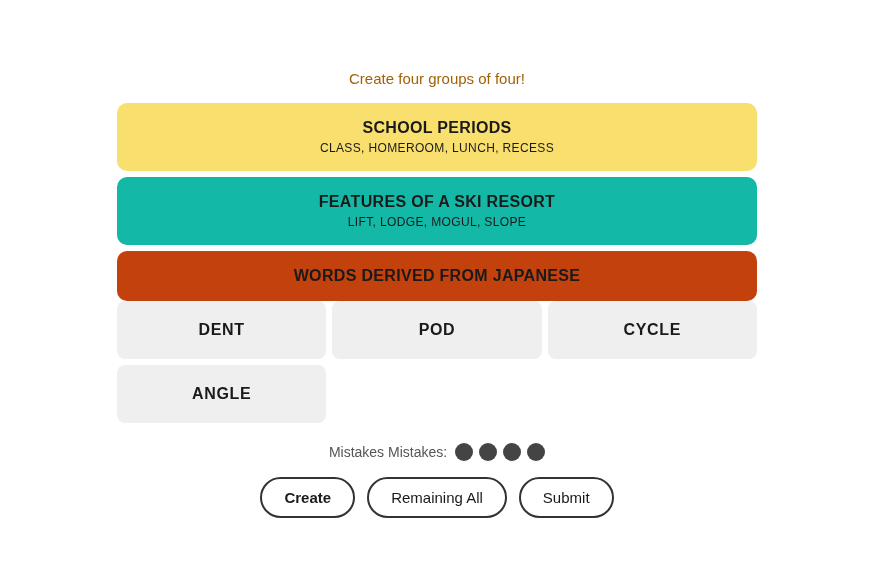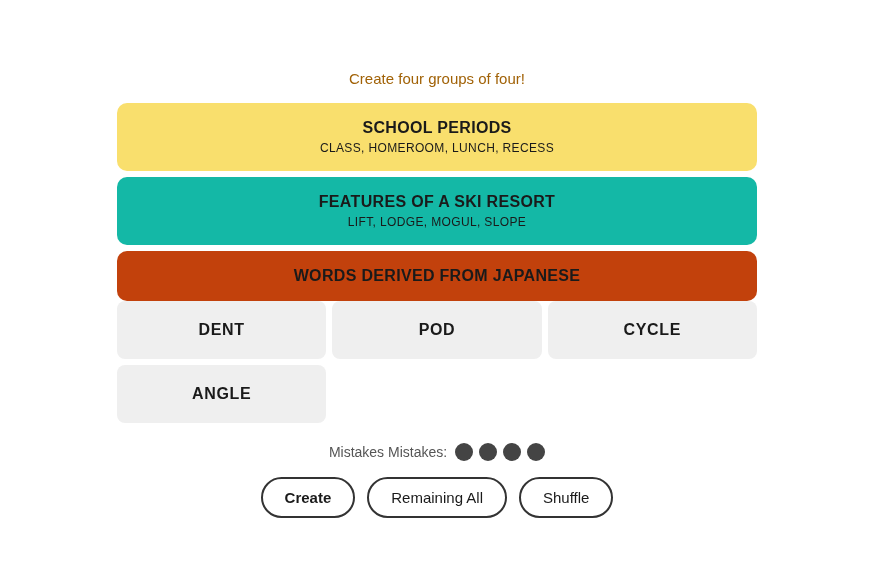--- a/index.html
+++ b/index.html
@@ -173,16 +173,16 @@
     <span class="dot"></span>
         <span class="dot"></span>
         <span class="dot"></span>
         <span class="dot"></span>
       </div>
   </div>
 
   <div class="buttons-row">
     <button class="btn active">Create</button>
     <button class="btn">Remaining All</button>
-    <button class="btn">Shuffle</button>
+    <button class="btn">Submit</button>
   </div>
 
 </div>
 
 </body></html>

